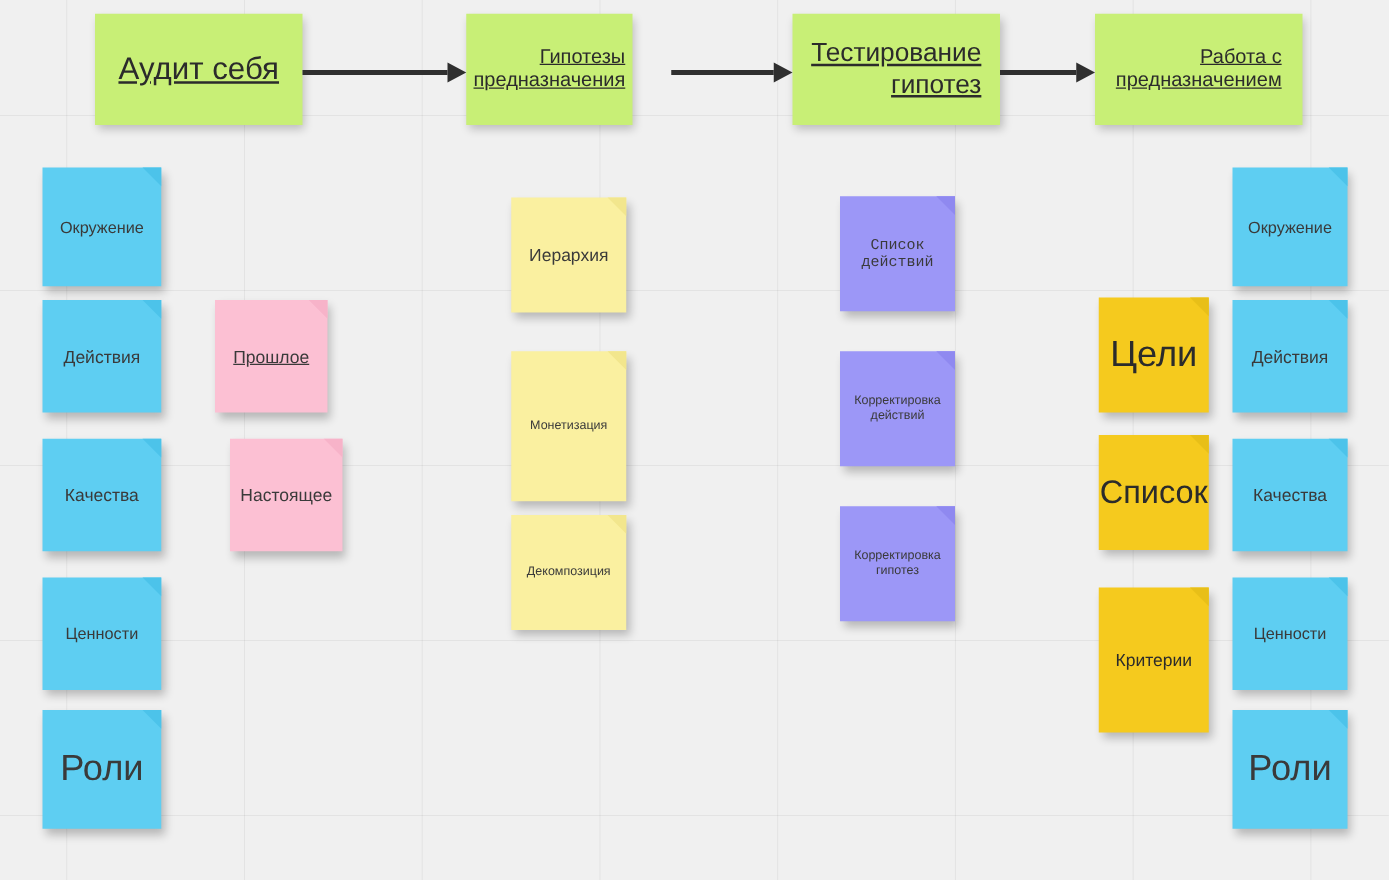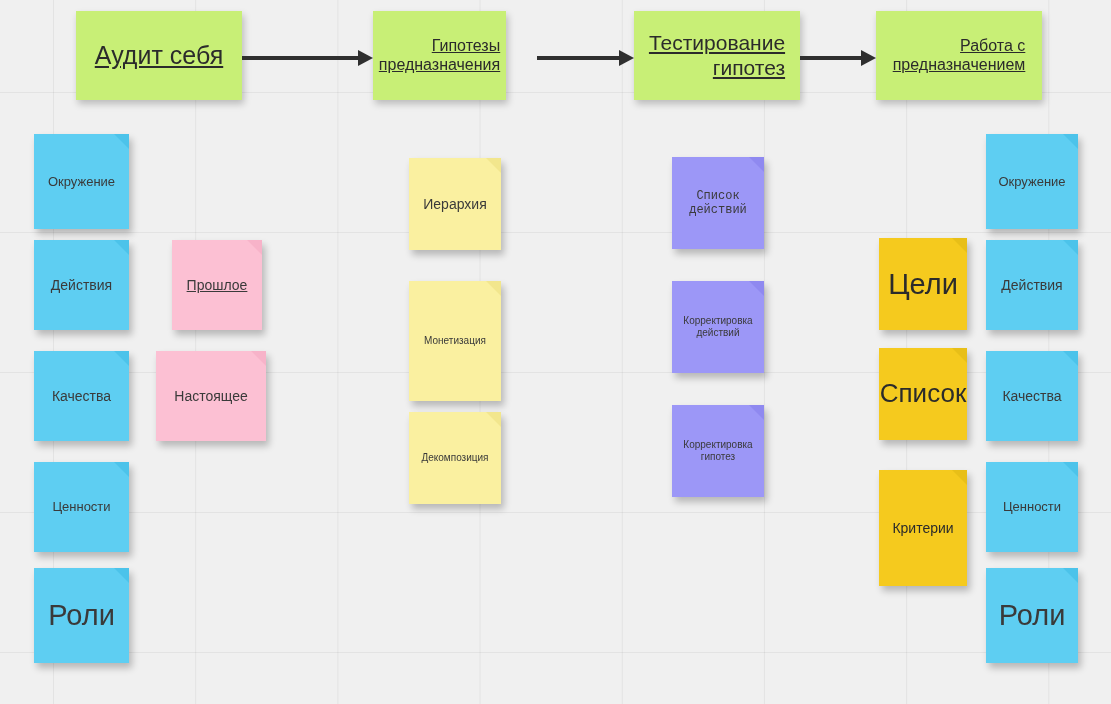--- a/index.html
+++ b/index.html
@@ -133,21 +133,21 @@
     <div class="fold" style="border-top:15px solid #4cc3ea;"></div>
     <div class="label" style="font-size:29px;">Роли</div>
   </div>
 
   <div class="sticky" style="left:172px;top:240px;width:90px;height:90px;">
     <div class="paper" style="background:#fcc0d3;"></div>
     <div class="fold" style="border-top:15px solid #f7b3c9;"></div>
     <div class="label" style="font-size:14px;text-decoration:underline;">Прошлое</div>
   </div>
 
-  <div class="sticky" style="left:156px;top:351px;width:110px;height:90px;">
+  <div class="sticky" style="left:184px;top:351px;width:90px;height:90px;">
     <div class="paper" style="background:#fcc0d3;"></div>
     <div class="fold" style="border-top:15px solid #f7b3c9;"></div>
     <div class="label" style="font-size:14px;">Настоящее</div>
   </div>
 
 
   <div class="sticky" style="left:409px;top:158px;width:92px;height:92px;">
     <div class="paper" style="background:#faf0a0;"></div>
     <div class="fold" style="border-top:15px solid #f2e68d;"></div>
     <div class="label" style="font-size:14px;">Иерархия</div>

